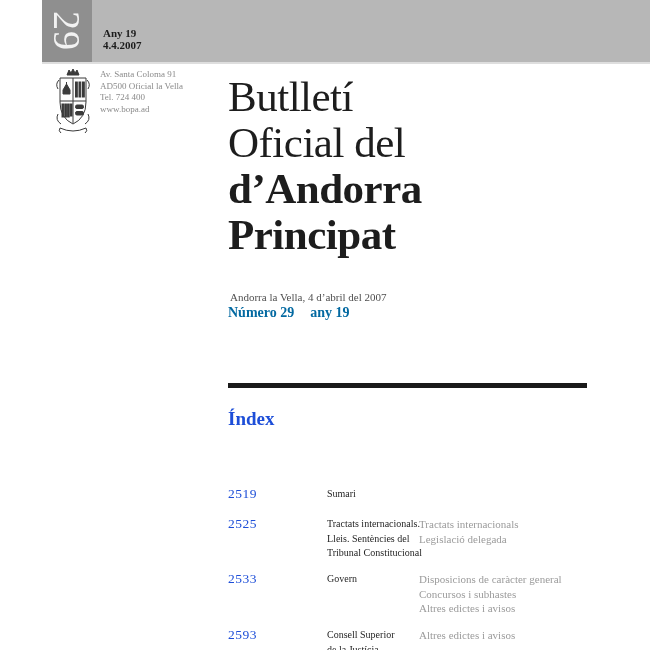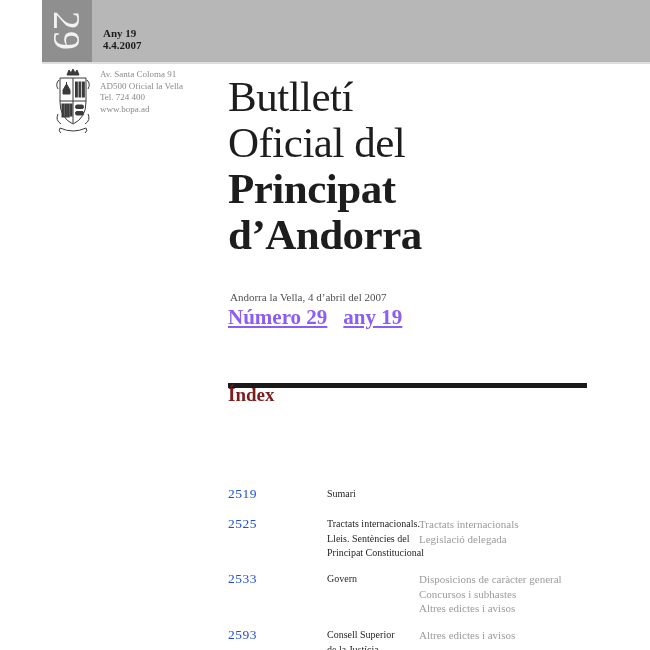--- a/index.html
+++ b/index.html
@@ -46,31 +46,31 @@
     margin-top:8px;
   }
   .masthead .light{font-weight:400;}
   .masthead .bold{font-weight:700;}
   .place-date{
     position:absolute;left:230px;top:291px;
     font-size:11px;color:#4f4f4f;
   }
   .issue-line{
     position:absolute;left:228px;top:305px;
-    font-size:21px;font-weight:bold;color:#8b5cf6;text-decoration:underline;
+    font-size:14px;font-weight:bold;color:#0369a1;
   }
   .issue-line .gap{display:inline-block;width:16px;}
   
   .rule{
     position:absolute;left:228px;top:383px;width:359px;height:5px;
     background:#1a1a1a;
   }
   .index-heading{
-    position:absolute;left:228px;top:384px;
-    font-size:19px;font-weight:bold;color:#7f1d1d;font-family:Liberation Serif, serif;
+    position:absolute;left:228px;top:408px;
+    font-size:19px;font-weight:bold;color:#1d4ed8;font-family:Liberation Serif, serif;
   }
   .idx-row{position:absolute;left:228px;width:402px;}
   .idx-num{
     position:absolute;left:0;top:0;width:48px;
     font-size:13.5px;color:#1d4ed8;letter-spacing:0.5px;
   }
   .idx-title{
     position:absolute;left:55px;top:1px;width:130px;
     font-size:10px;font-weight:normal;line-height:14.5px;color:#1f1f1f;margin-left:44px;
   }
@@ -130,22 +130,22 @@
   <div class="address">
     <div>Av. Santa Coloma 91</div>
     <div>AD500 Oficial la Vella</div>
     <div>Tel. 724 400</div>
     <div>www.bopa.ad</div>
   </div>
 
   <div class="masthead">
     <div class="light">Butlletí</div>
     <div class="light">Oficial del</div>
+    <div class="bold">d’Andorra</div>
     <div class="bold">Principat</div>
-    <div class="bold">d’Andorra</div>
   </div>
 
   <div class="place-date">Andorra la Vella, 4 d’abril del 2007</div>
 
   <div class="issue-line">
     <span>Número 29</span><span class="gap"></span><span>any 19</span>
   </div>
 
   <div class="rule"></div>
   <div class="index-heading">Índex</div>
@@ -155,21 +155,21 @@
     <div class="idx-title">
       <div>Sumari</div>
     </div>
   </div>
 
   <div class="idx-row r2">
     <div class="idx-num">2525</div>
     <div class="idx-title">
       <div>Tractats internacionals.</div>
       <div>Lleis. Sentències del</div>
-      <div>Principat Constitucional</div>
+      <div>Tribunal Constitucional</div>
     </div>
     <div class="idx-desc">
       <div>Tractats internacionals</div>
       <div>Legislació delegada</div>
     </div>
   </div>
 
   <div class="idx-row r3">
     <div class="idx-num">2533</div>
     <div class="idx-title">

